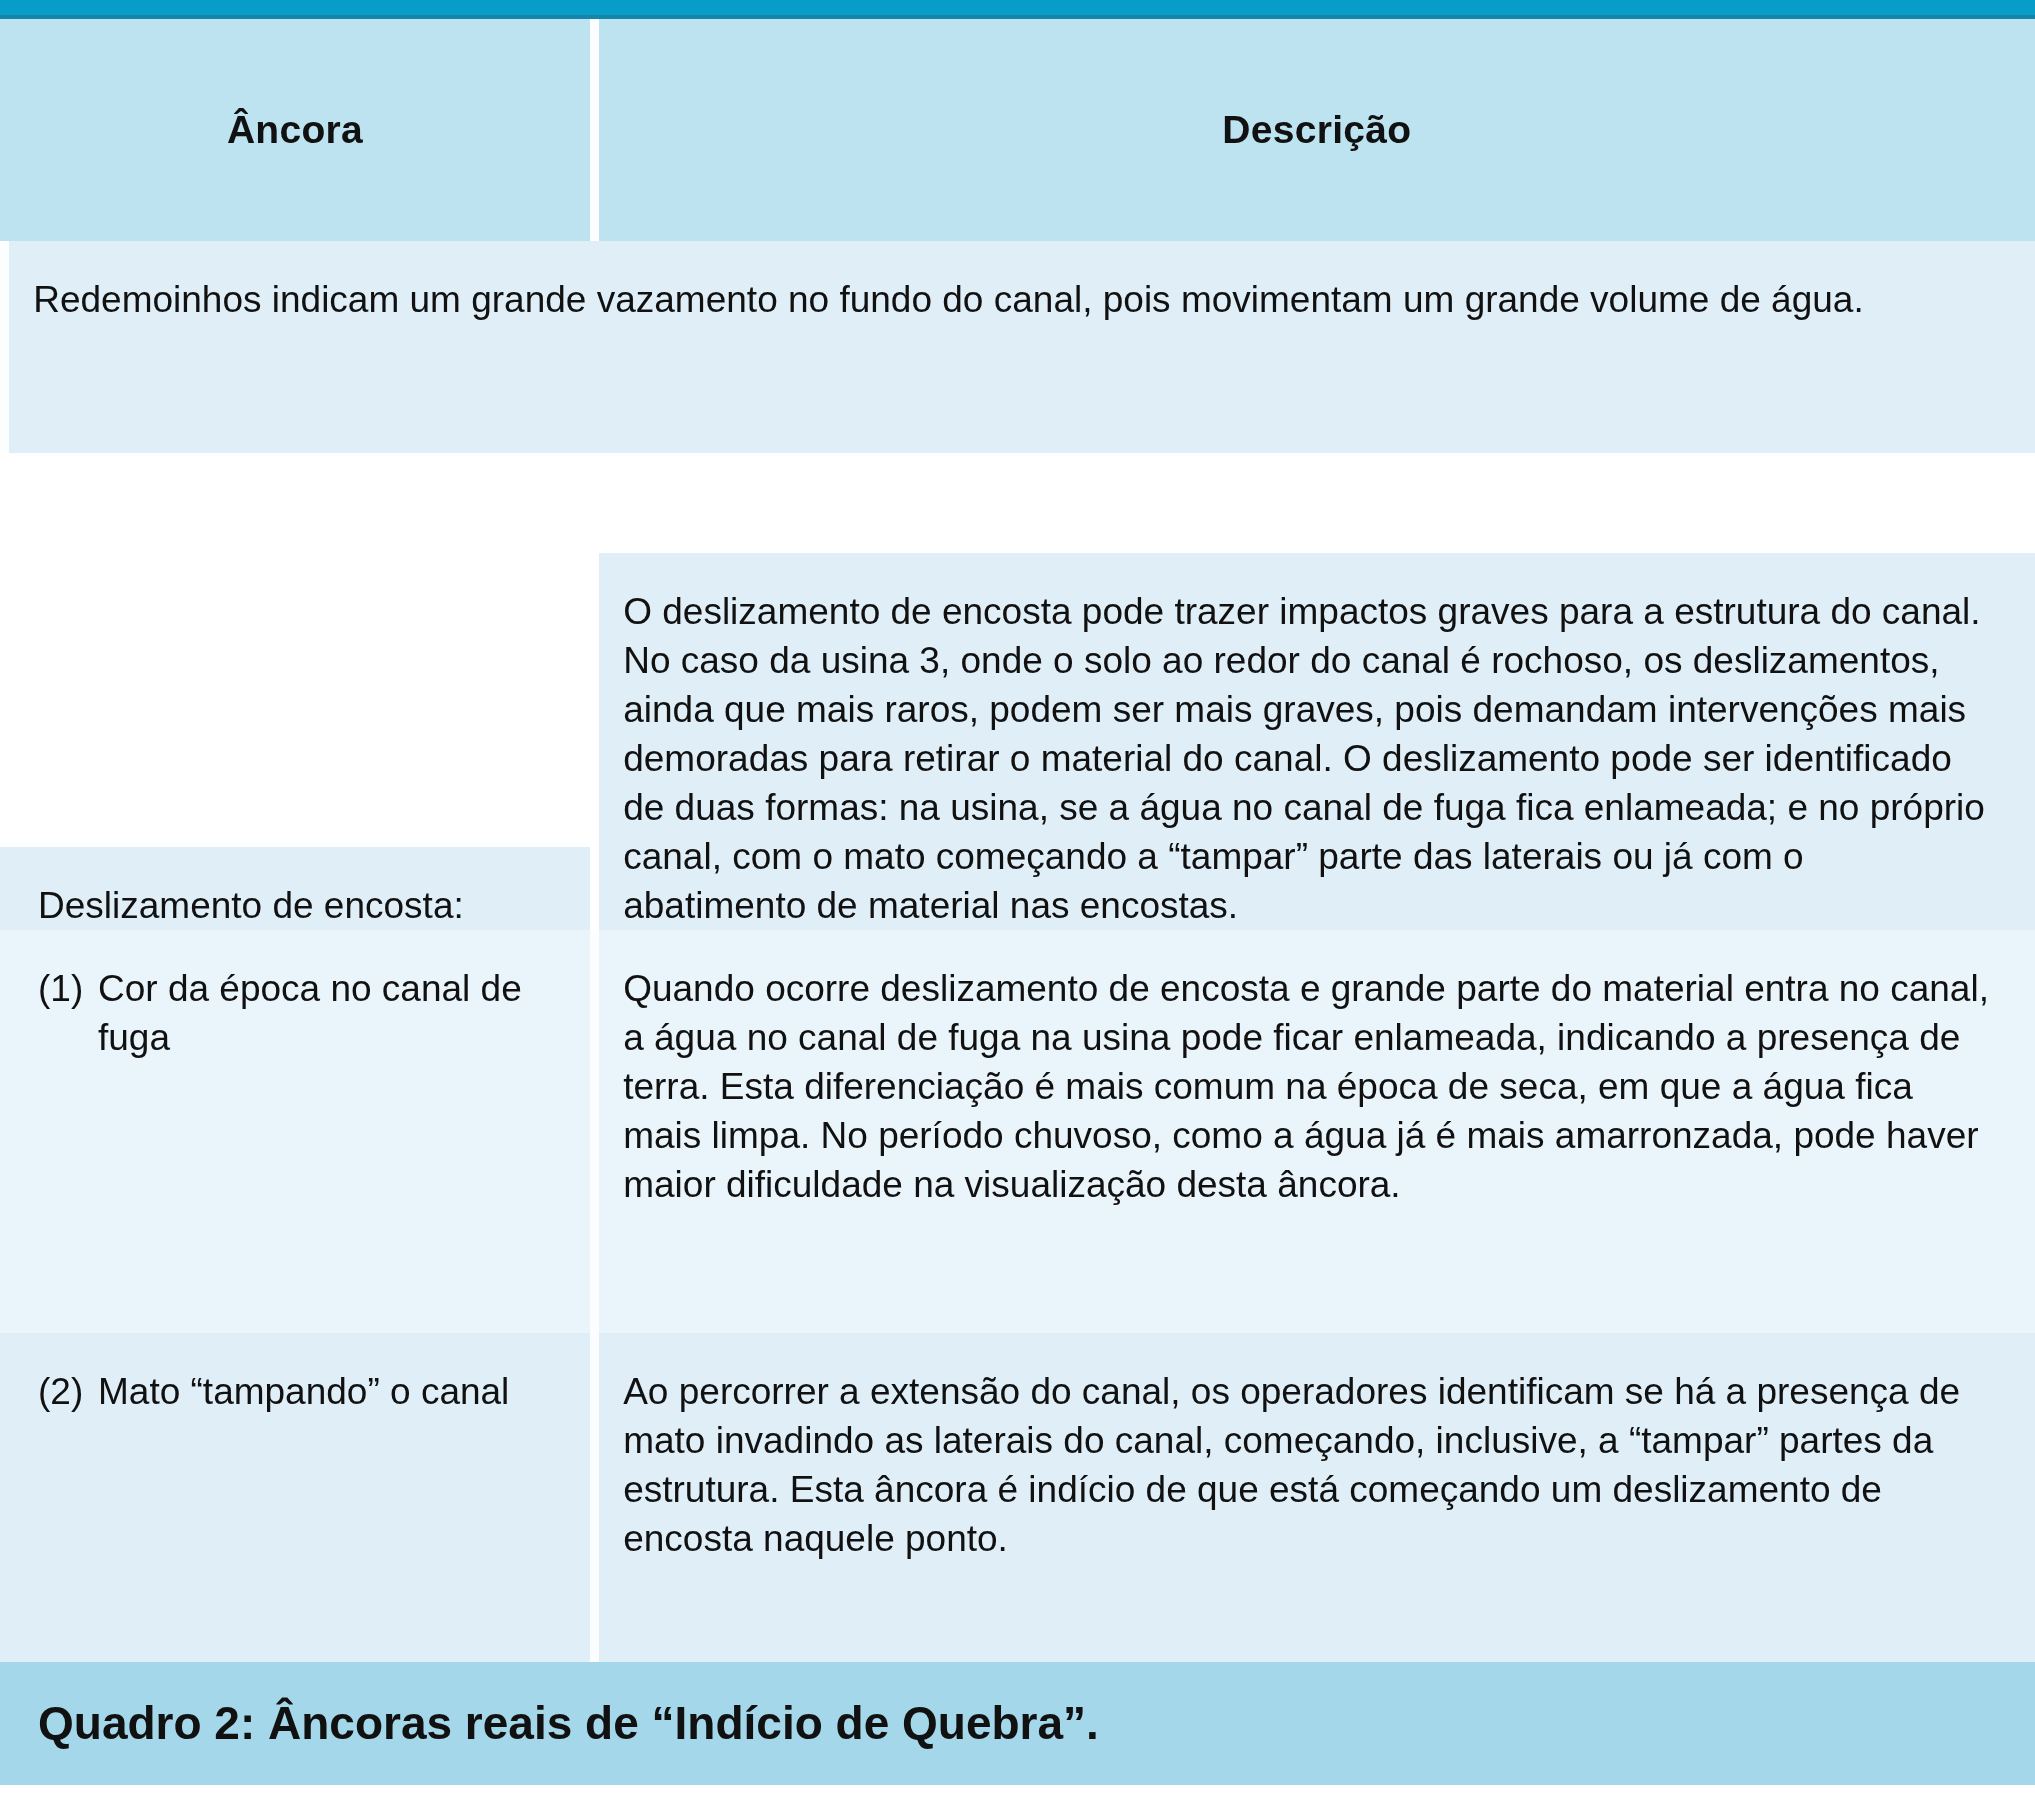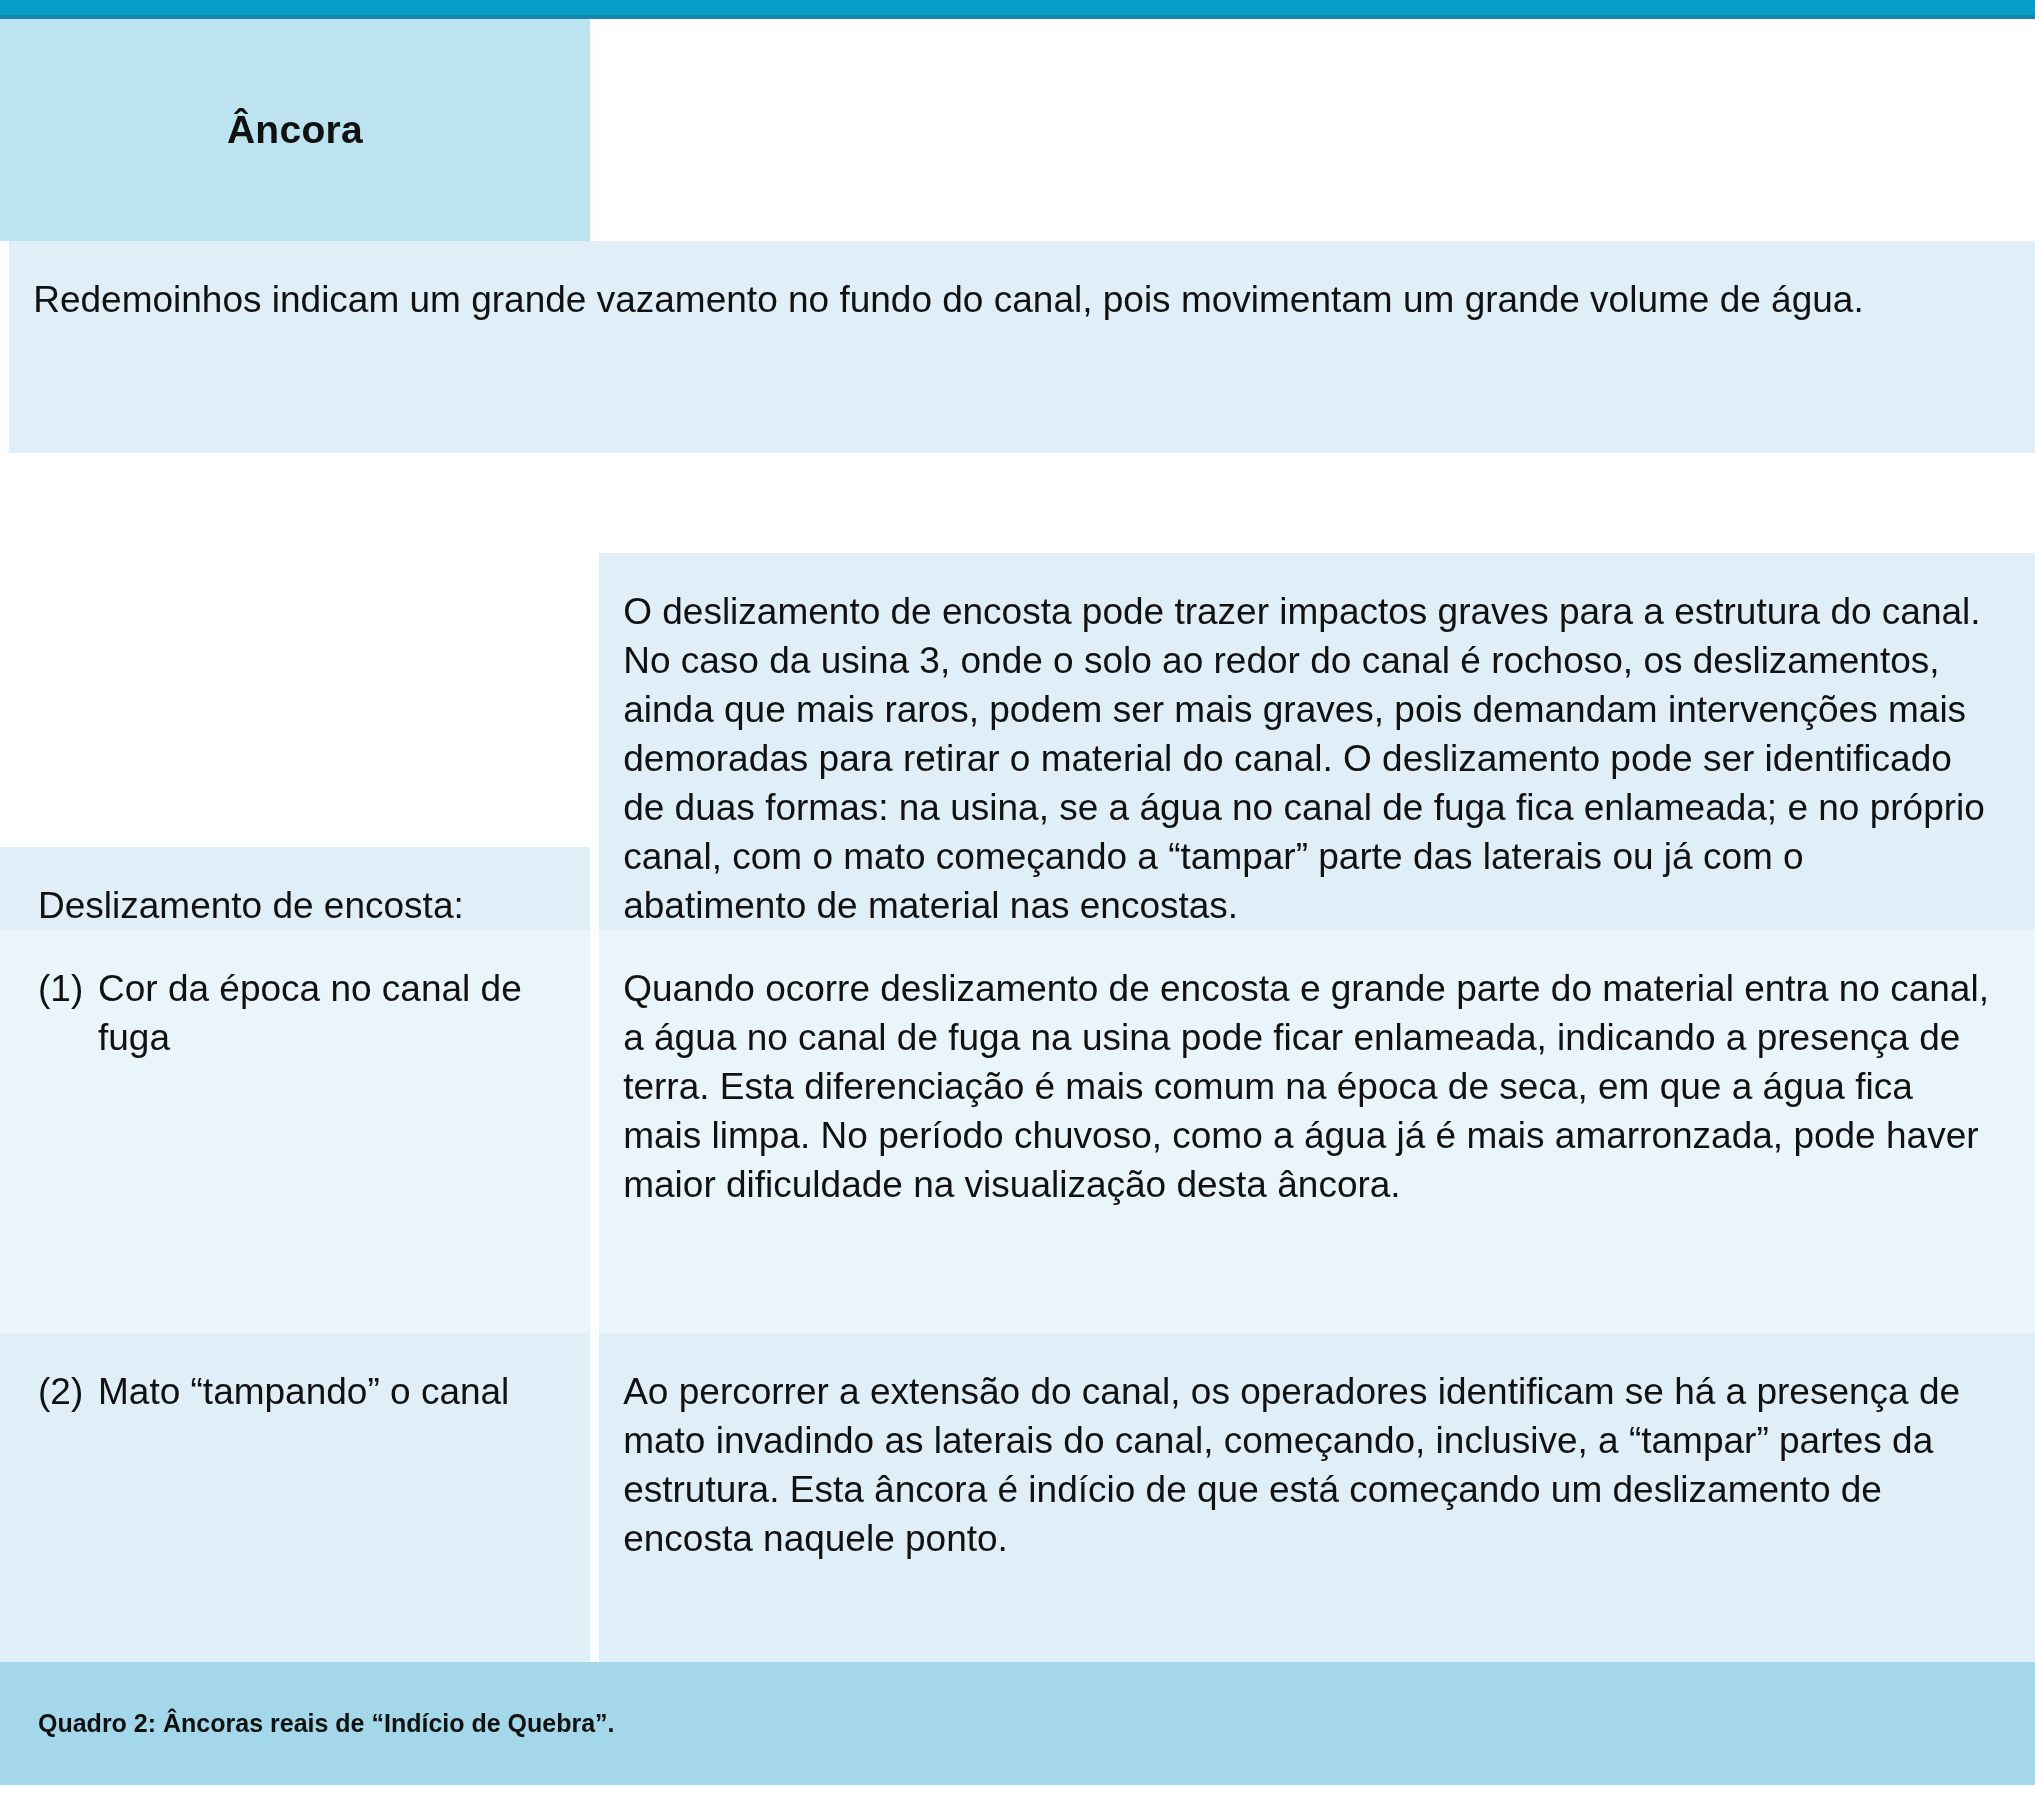--- a/index.html
+++ b/index.html
@@ -56,35 +56,38 @@
   .anchor-flex{display:flex;}
   .anchor-num{flex:none;width:60px;}
   .anchor-txt{flex:1;}
   
   .caption-bar{
     height:123px;
     background:var(--caption-bg);
     display:flex;align-items:center;
     padding-left:38px;
   }
-  .caption-text{font-weight:bold;font-size:25px;}
+  .caption-text{font-weight:bold;font-size:46px;}
   .bottom-strip{height:21px;background:#ffffff;}
 </style>
 </head>
 <body>
 
 <div class="page">
 
   <div class="accent-bar"></div>
 
   <div class="row thead">
     <div class="cell-left">
       <span class="th-text">Âncora</span>
     </div>
     <div class="cell-gap"></div>
+    <div class="cell-right">
+      <span class="th-text">Descrição</span>
+    </div>
   </div>
 
   <div class="row trow r1">
     <div class="cell-gap"></div>
     <div class="cell-right desc-cell">
       <span>Redemoinhos indicam um grande vazamento no fundo do canal, pois movimentam um grande volume de água.</span>
     </div>
   </div>
 
   <div class="row trow r2">

